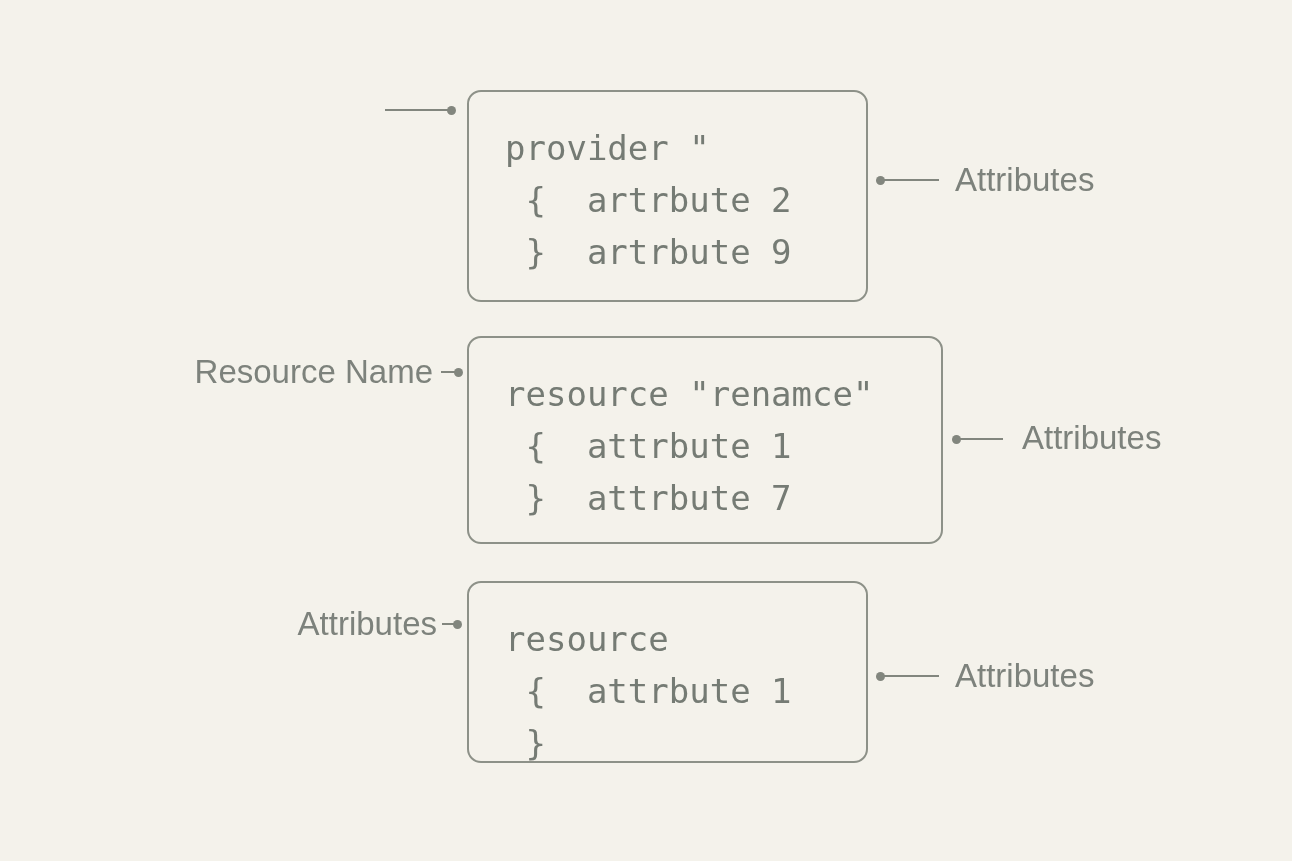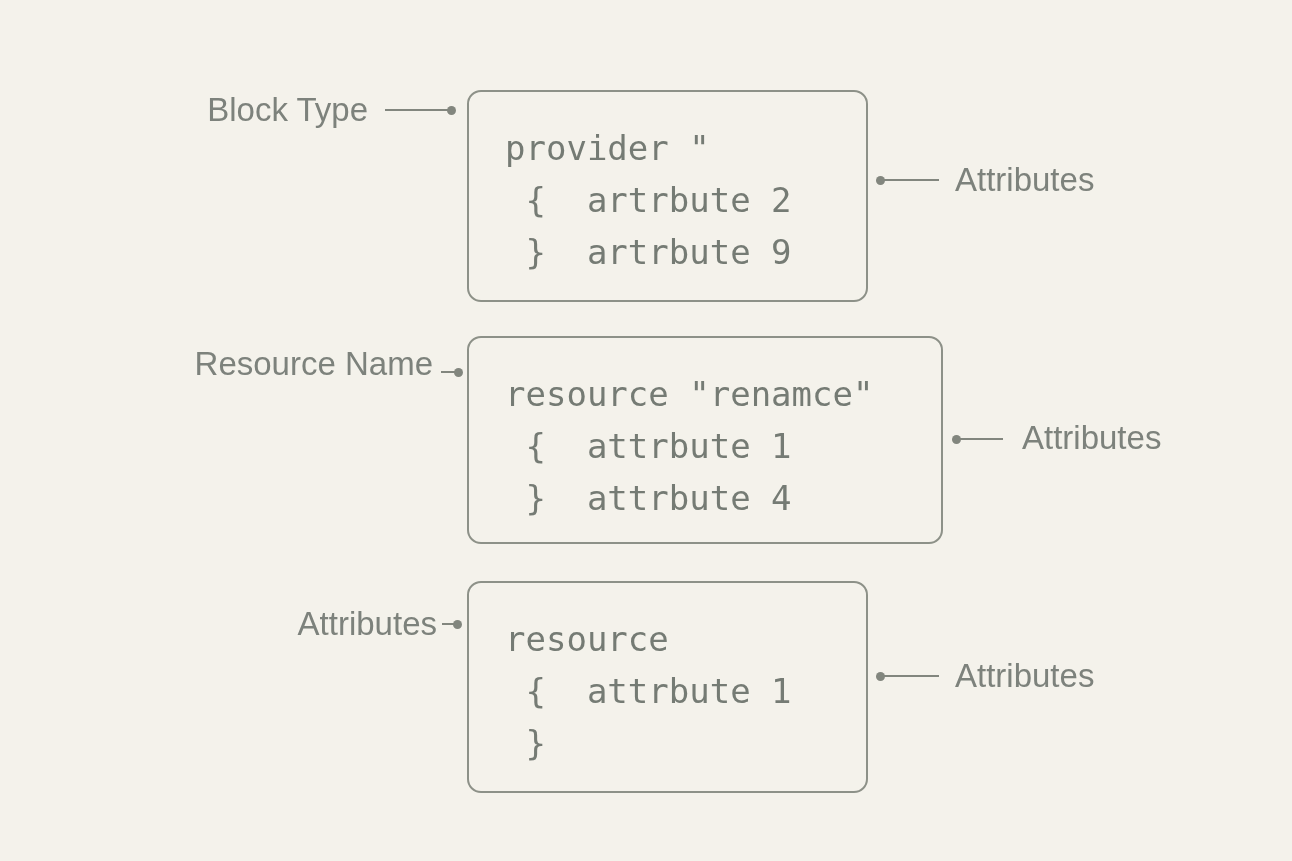--- a/index.html
+++ b/index.html
@@ -23,40 +23,40 @@
   
   .code-box {
     position: absolute;
     border: 2px solid var(--box-border);
     border-radius: 14px;
     background: transparent;
     padding: 30px 0 0 36px;
   }
   .box-provider  { left: 467px; top:  90px; width: 401px; height: 212px; }
   .box-resource-named { left: 467px; top: 336px; width: 476px; height: 208px; }
-  .box-resource  { left: 467px; top: 581px; width: 401px; height: 212px; }
+  .box-resource  { left: 467px; top: 581px; width: 401px; height: 182px; }
 
   .code-line {
     font-family: "DejaVu Sans Mono", "Liberation Mono", monospace;
     font-size: 34px;
     line-height: 52px;
     color: var(--code-ink);
     white-space: pre;
   }
 
   
   .label {
     position: absolute;
     font-size: 33px;
     line-height: 36px;
     color: var(--label-ink);
   }
   .label.right-align { text-align: right; }
   .lbl-block-type     { left: 150px; top:  92px; width: 218px; }
-  .lbl-resource-name  { left: 150px; top: 346px; width: 283px; }
+  .lbl-resource-name  { left: 150px; top: 354px; width: 283px; }
   .lbl-attributes-left{ left: 187px; top: 606px; width: 250px; }
   .lbl-attributes-r1  { left: 955px;  top: 162px; }
   .lbl-attributes-r2  { left: 1022px; top: 420px; }
   .lbl-attributes-r3  { left: 955px;  top: 658px; }
 
   
   .conn {
     position: absolute;
     height: 2px;
     background: var(--line-ink);
@@ -79,39 +79,38 @@
   .conn-attr-left     { left: 442px; top: 623px; width: 15px; }
   .conn-attr-r1       { left: 881px; top: 179px; width: 58px; }
   .conn-attr-r2       { left: 957px; top: 438px; width: 46px; }
   .conn-attr-r3       { left: 881px; top: 675px; width: 58px; }
 </style>
 </head>
 <body>
 
 <div class="stage">
 
-  <div class="label right-align lbl-block-type">Block Type</div>
   <div class="conn dot-right conn-block-type"></div>
 
   <div class="code-box box-provider">
     <div class="code-line">provider "</div>
     <div class="code-line"> {  artrbute 2</div>
     <div class="code-line"> }  artrbute 9</div>
   </div>
 
   <div class="conn dot-left conn-attr-r1"></div>
   <div class="label lbl-attributes-r1">Attributes</div>
 
   <div class="label right-align lbl-resource-name">Resource Name</div>
   <div class="conn dot-right conn-resource-name"></div>
 
   <div class="code-box box-resource-named">
     <div class="code-line">resource "renamce"</div>
     <div class="code-line"> {  attrbute 1</div>
-    <div class="code-line"> }  attrbute 4</div>
+    <div class="code-line"> }  attrbute 7</div>
   </div>
 
   <div class="conn dot-left conn-attr-r2"></div>
   <div class="label lbl-attributes-r2">Attributes</div>
 
   <div class="label right-align lbl-attributes-left">Attributes</div>
   <div class="conn dot-right conn-attr-left"></div>
 
   <div class="code-box box-resource">
     <div class="code-line">resource</div>

